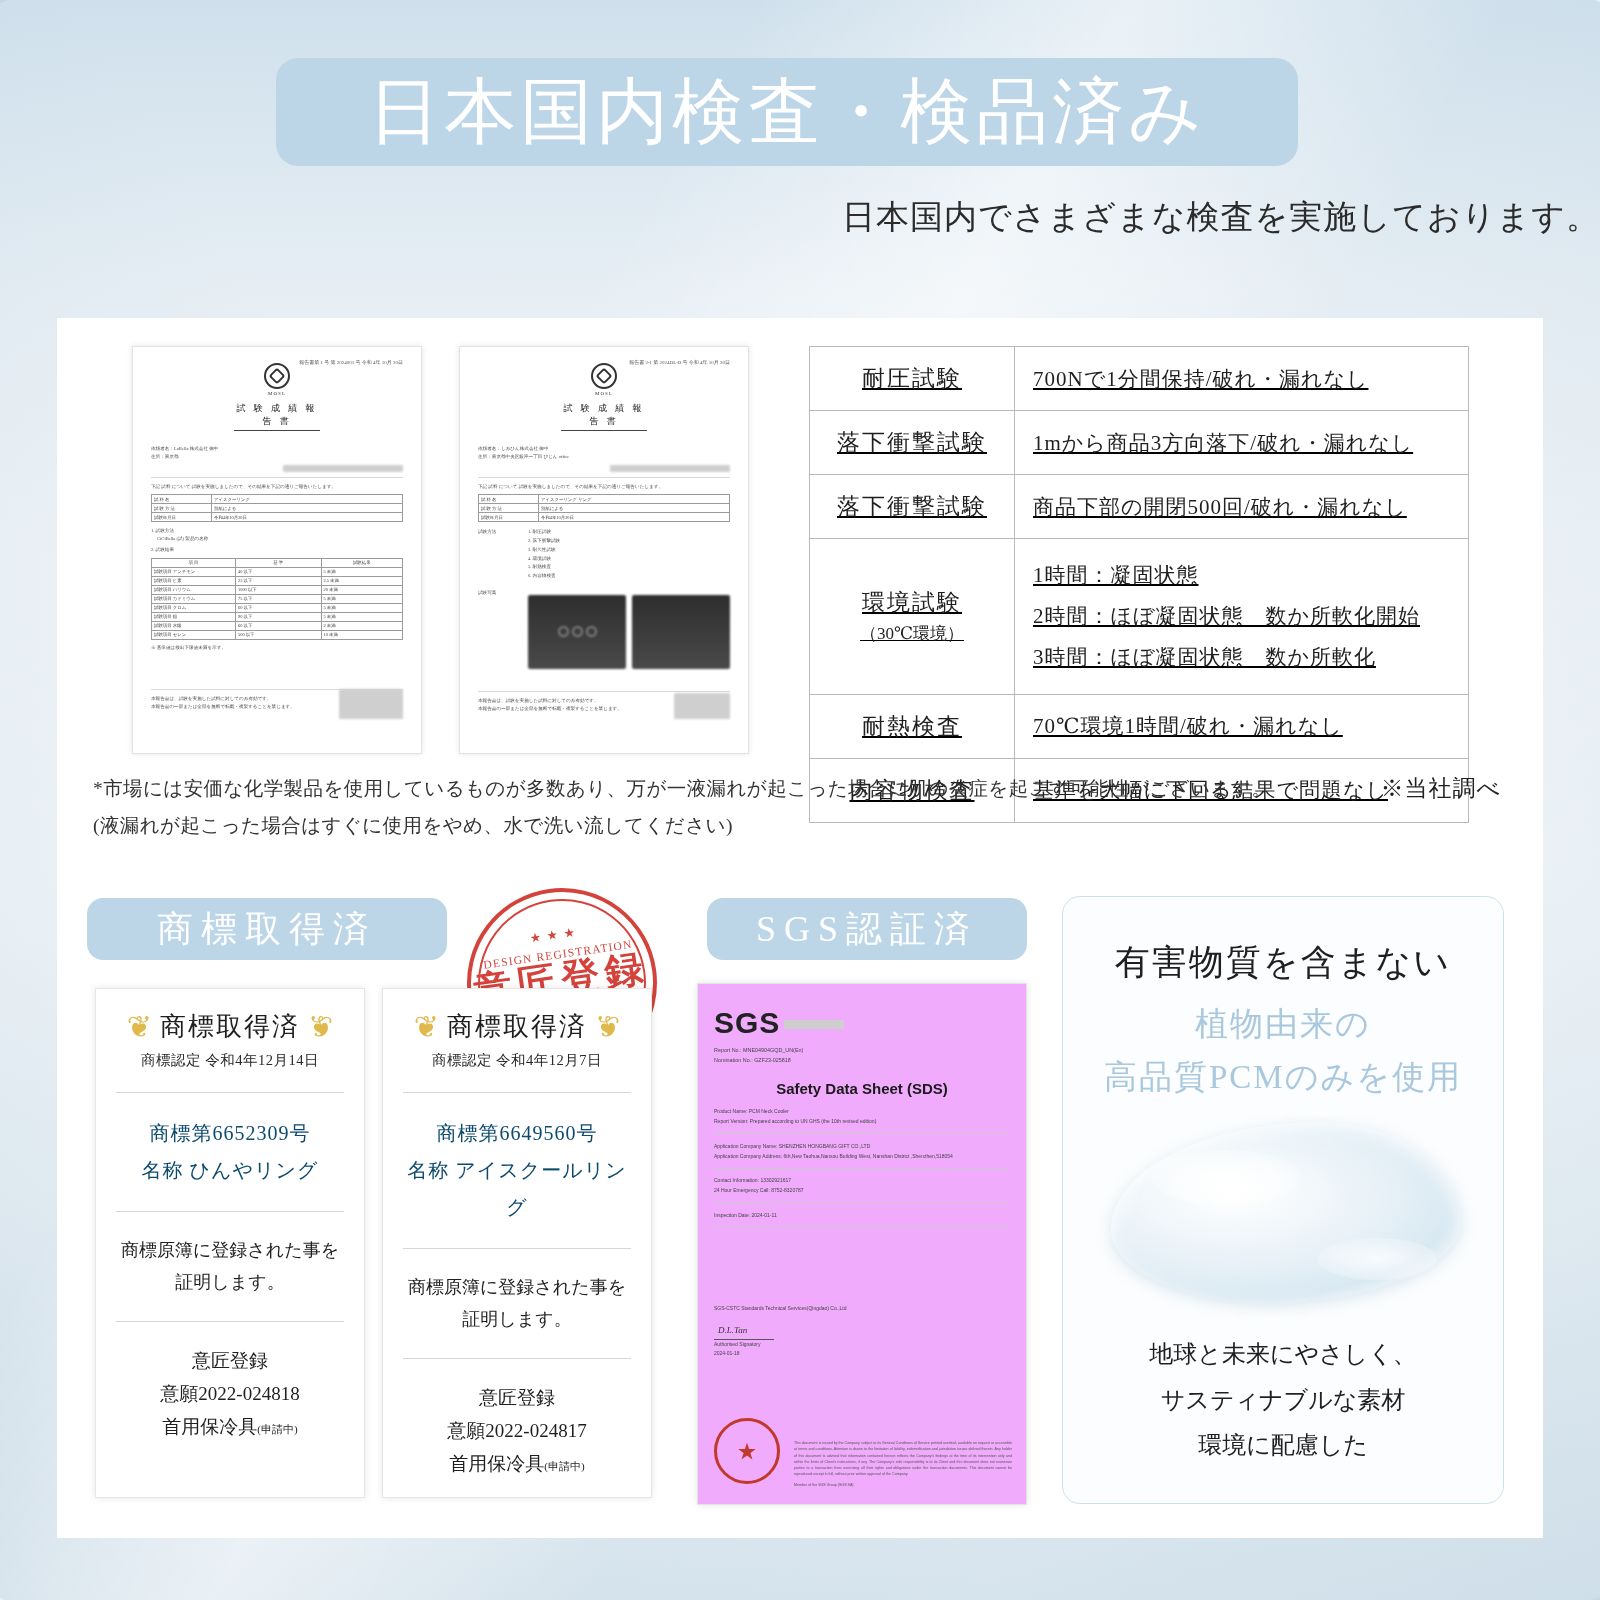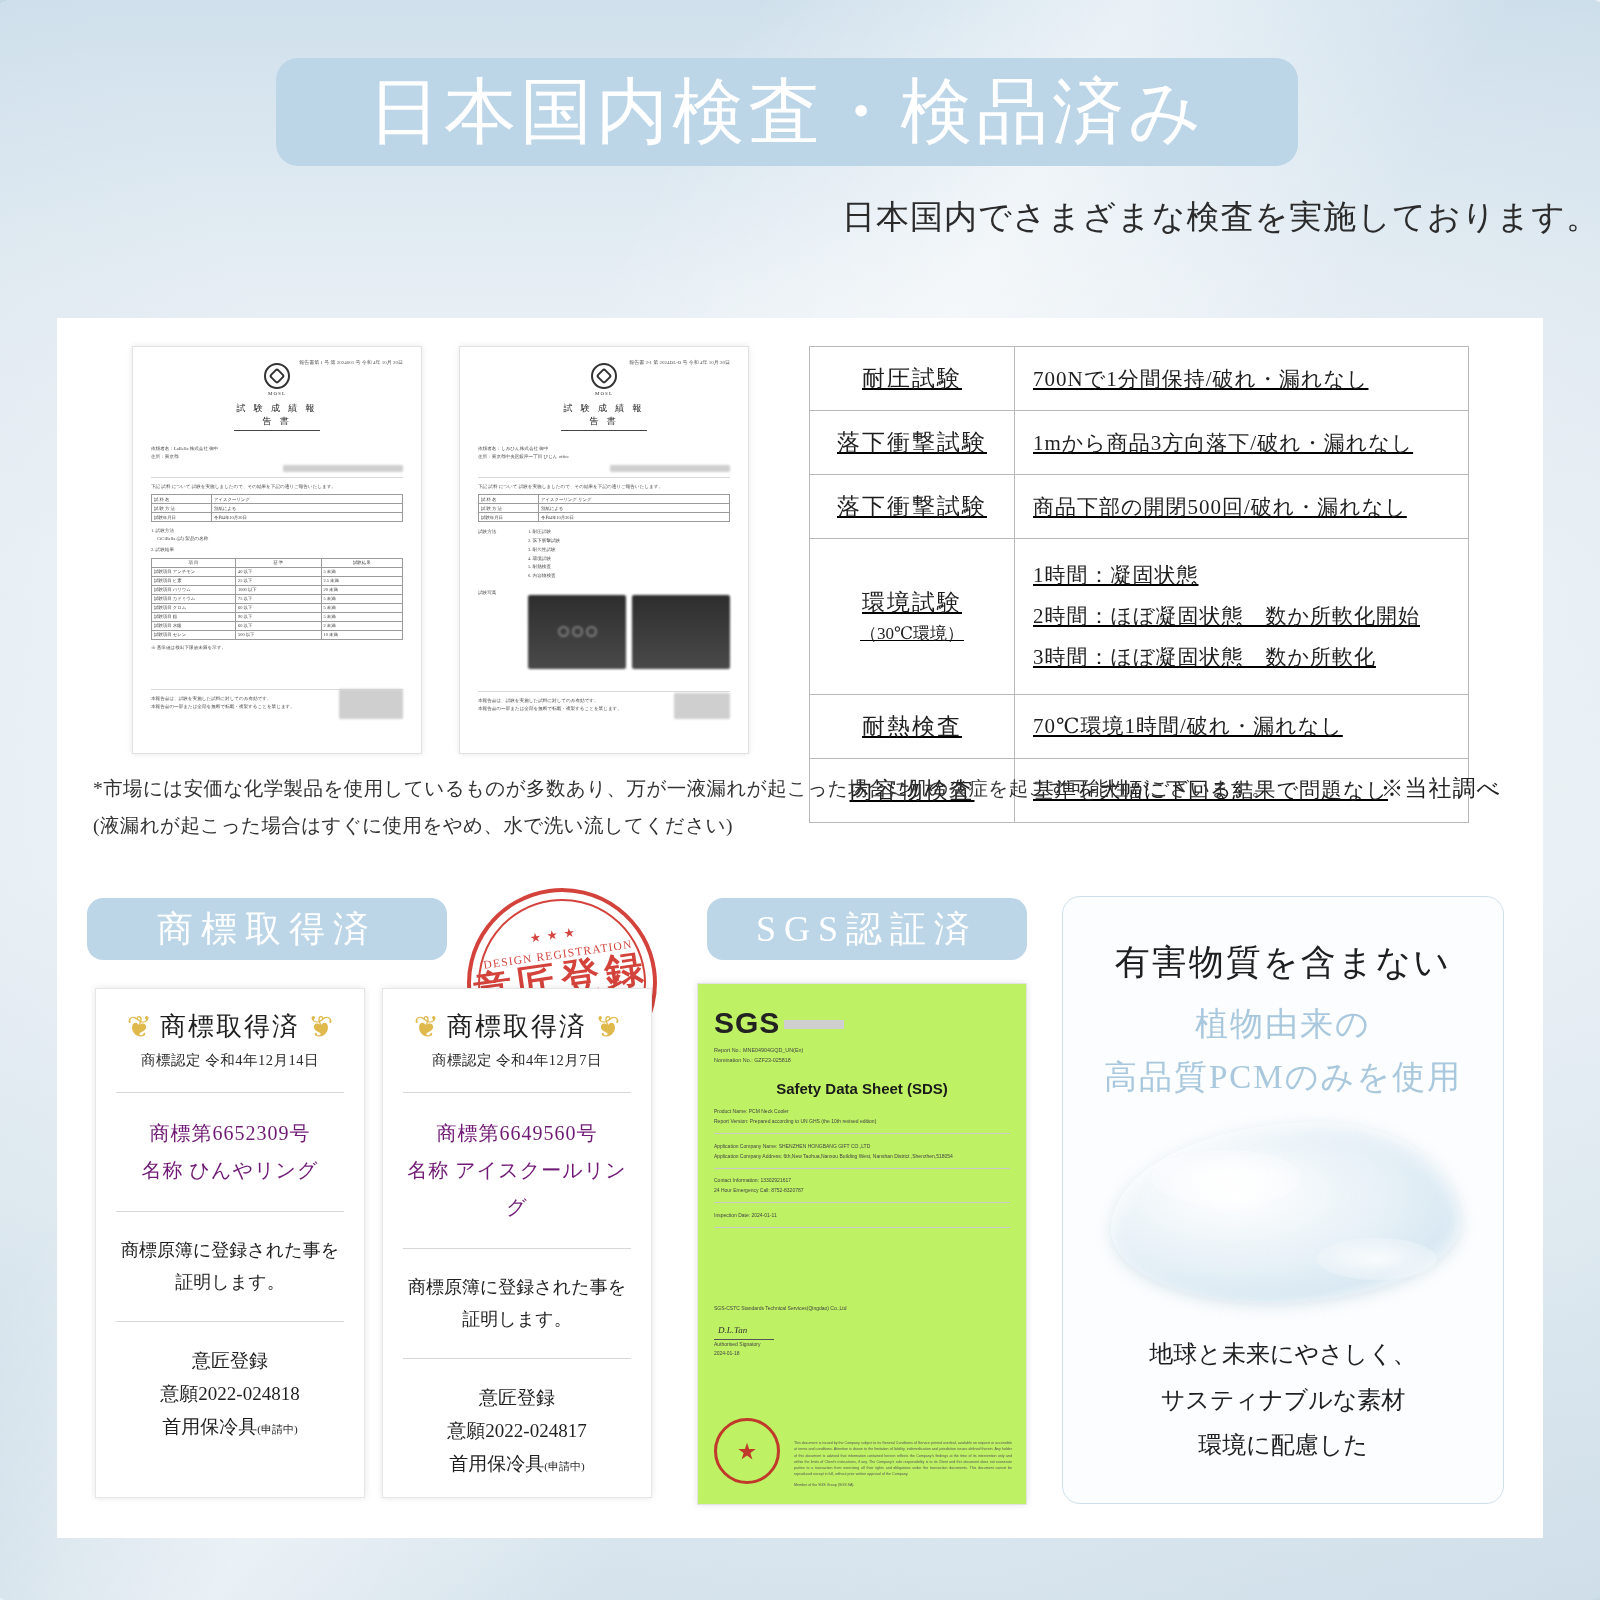--- a/index.html
+++ b/index.html
@@ -139,29 +139,29 @@
     padding: 20px 16px; text-align: center;
   }
   .tm-card.c1 { left: 38px; }
   .tm-card.c2 { left: 325px; }
   .tm-head { display:flex; align-items:center; justify-content:center; gap:8px; }
   .laurel { color:#e0b94c; font-size: 30px; line-height: 1; }
   .laurel.r { transform: scaleX(-1); }
   .tm-title { font-size: 26px; color:#1f1f1f; letter-spacing: 2px; }
   .tm-sub { font-size: 14.5px; color:#2a2a2a; margin-top: 7px; letter-spacing: .5px; }
   .hr { height:1px; background:#d7d7d7; margin: 22px 4px; }
-  .tm-no { font-size: 20px; color:#701a75; line-height: 1.85; letter-spacing: 1px; }
+  .tm-no { font-size: 20px; color:#0c4a6e; line-height: 1.85; letter-spacing: 1px; }
   .tm-cert { font-size: 18px; color:#1f1f1f; line-height: 1.8; }
   .tm-foot { font-size: 19px; color:#1f1f1f; line-height: 1.75; }
   .tm-foot .small { font-size: 11px; }
 
   
   .sgs-doc {
     position: absolute; left: 640px; top: 665px; width: 330px; height: 522px;
-    background:#bef264; border:1px solid #e4e4e4; box-shadow: 0 0 7px rgba(0,0,0,0.10);
+    background:#f0abfc; border:1px solid #e4e4e4; box-shadow: 0 0 7px rgba(0,0,0,0.10);
     overflow:hidden;
   }
   .sgs-logo { position:absolute; left:16px; top:22px; font-size: 30px; font-weight: bold;
               letter-spacing: 1px; color:#222; font-family:"Liberation Sans", sans-serif; }
   .sgs-logo .bar { display:inline-block; width:60px; height:9px; background:#cfcfcf; margin-left:4px; vertical-align: 4px;}
   .sgs-meta { position:absolute; left:16px; top:62px; font-size:5.4px; color:#444; line-height:1.8;
               font-family:"Liberation Sans", sans-serif; }
   .sgs-h { position:absolute; left:0; right:0; top:96px; text-align:center; font-size:15px; font-weight:bold;
            color:#1a1a1a; font-family:"Liberation Sans", sans-serif; }
   .sgs-body { position:absolute; left:16px; right:16px; top:122px; font-size:5px; color:#444; line-height:2;

